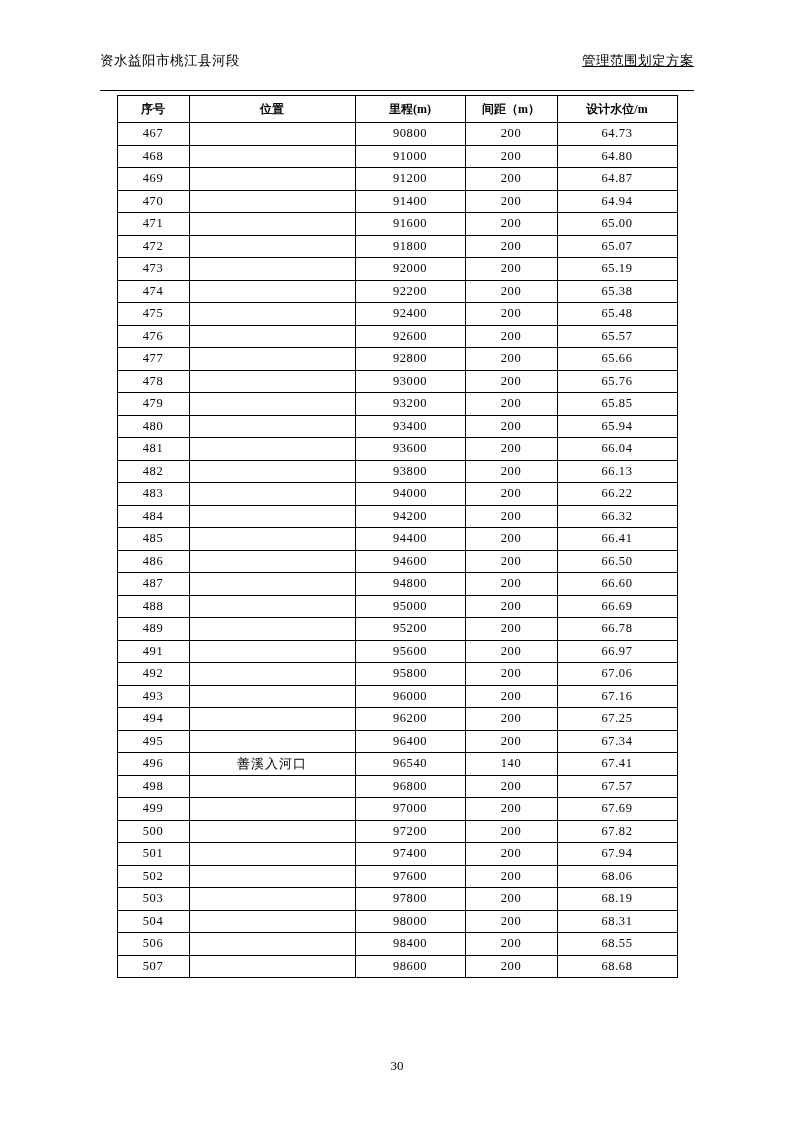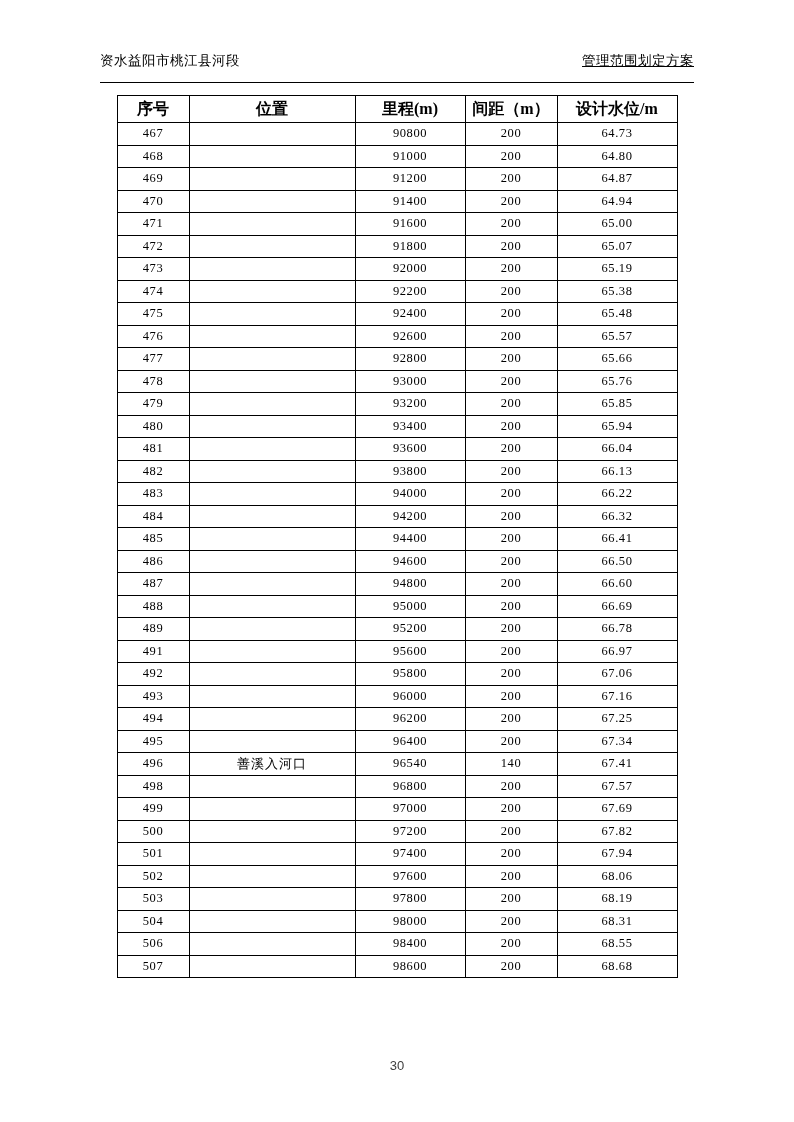--- a/index.html
+++ b/index.html
@@ -20,21 +20,21 @@
   .header {
     position: absolute;
     top: 52px;
     left: 100px;
     right: 100px;
     display: flex;
     justify-content: space-between;
     align-items: flex-end;
     font-size: 13.5px;
     color: #000;
-    padding-bottom: 12px;
+    padding-bottom: 20px;
     border-bottom: 1px solid #000;
   }
   .header .hdr-left {
     letter-spacing: 0.5px;
   }
   .header .hdr-right {
     letter-spacing: 0.5px;
     text-decoration: underline;
   }
   .table-wrap {
@@ -58,21 +58,21 @@
     padding: 0;
     height: 21.5px;
     line-height: 21.5px;
     font-weight: normal;
     color: #000;
   }
   table.data thead th {
     height: 26px;
     line-height: 26px;
     font-weight: bold;
-    font-size: 16px;
+    font-size: 12px;
     font-family: "Liberation Serif", "DejaVu Serif", serif;
   }
   col.c-seq { width: 72px; }
   col.c-pos { width: 166px; }
   col.c-mile { width: 110px; }
   col.c-gap { width: 92px; }
   col.c-level { width: 120px; }
   .num {
     font-family: "Liberation Serif", "DejaVu Serif", serif;
     letter-spacing: 0.6px;
@@ -81,22 +81,22 @@
     font-size: 13px;
     letter-spacing: 1px;
   }
   .footer-page {
     position: absolute;
     left: 0;
     right: 0;
     top: 1058px;
     text-align: center;
     font-size: 13px;
-    color: #404040;
-    font-family: Liberation Sans, sans-serif;
+    color: #000000;
+    font-family: Liberation Serif, serif;
   }
 </style>
 </head>
 <body>
 
 <div class="page">
 
   <div class="header">
     <span class="hdr-left">资水益阳市桃江县河段</span>
     <span class="hdr-right">管理范围划定方案</span>

